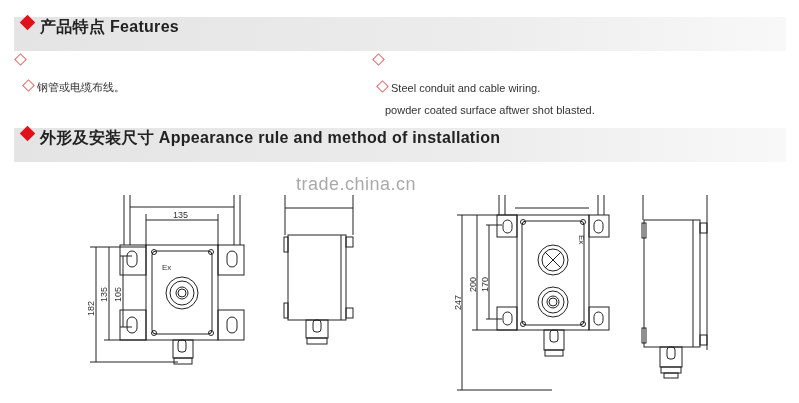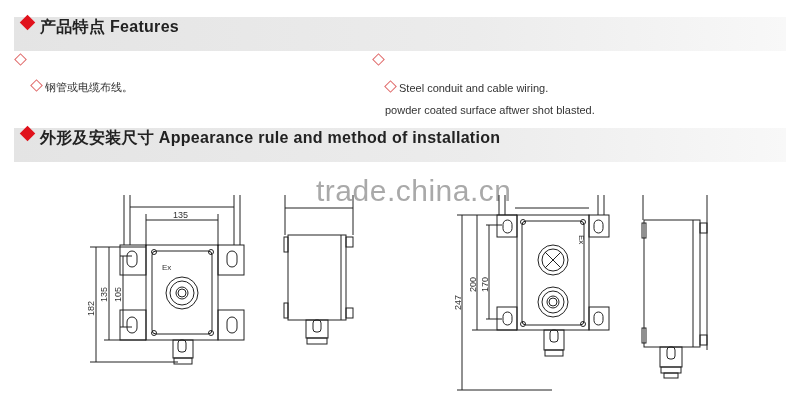--- a/index.html
+++ b/index.html
@@ -5,46 +5,46 @@
   html, body { margin: 0; padding: 0; background: #ffffff; }
   body { width: 799px; height: 403px; position: relative; overflow: hidden; font-family: "Liberation Sans", sans-serif; color: #222; }
   .section-bar { position: absolute; left: 14px; height: 34px; width: 772px;
     background: linear-gradient(to right, #e4e4e4 0%, #ececec 60%, #f8f8f8 100%);
     display: flex; align-items: flex-start; }
   .diamond { width: 11px; height: 11px; background: #e0111b; transform: rotate(45deg); margin-left: 8px; margin-right: 7px; flex: none; }
   .section-title { font-weight: bold; font-size: 16px; color: #222; letter-spacing: 0.3px; }
   .feature { position: absolute; font-size: 11px; color: #333; line-height: 14px; }
   .bullet { display: inline-block; width: 7px; height: 7px; border: 1px solid #e06b6b; transform: rotate(45deg); margin-right: 4px; margin-left: 2px; vertical-align: 1px; }
   .indent { padding-left: 13px; margin-top: 36px; }
-  .watermark { position: absolute; left: 316px; top: 174px; font-size: 30px; color: #9b9b9b; opacity: 0.85; letter-spacing: 0.5px; }
+  .watermark { position: absolute; left: 296px; top: 174px; font-size: 18px; color: #9b9b9b; opacity: 0.85; letter-spacing: 0.5px; }
   .drawing { position: absolute; }
   svg text { font-family: "Liberation Sans", sans-serif; fill: #333; }
 </style>
 </head>
 <body>
 
 <div class="section-bar" style="top:17px;">
   <span class="diamond"></span>
   <span class="section-title">产品特点 Features</span>
 </div>
 
 <div class="feature" style="left:14px; top:54px;">
   <span class="bullet"></span>
 </div>
-<div class="feature" style="left:30px; top:80px;">
+<div class="feature" style="left:22px; top:80px;">
   <span class="bullet"></span><span>钢管或电缆布线。</span>
 </div>
 
 <div class="feature" style="left:372px; top:54px;">
   <span class="bullet"></span>
 </div>
 <div class="feature indent" style="left:372px; top:67px;">
   <span>powder coated surface aftwer shot blasted.</span>
 </div>
-<div class="feature" style="left:384px; top:81px;">
+<div class="feature" style="left:376px; top:81px;">
   <span class="bullet"></span><span>Steel conduit and cable wiring.</span>
 </div>
 
 <div class="section-bar" style="top:128px;">
   <span class="diamond"></span>
   <span class="section-title">外形及安装尺寸 Appearance rule and method of installation</span>
 </div>
 
 <svg class="drawing" style="left:78px; top:190px;" width="180" height="175" viewBox="0 0 180 175">
   <g stroke="#222" stroke-width="1" fill="none">

